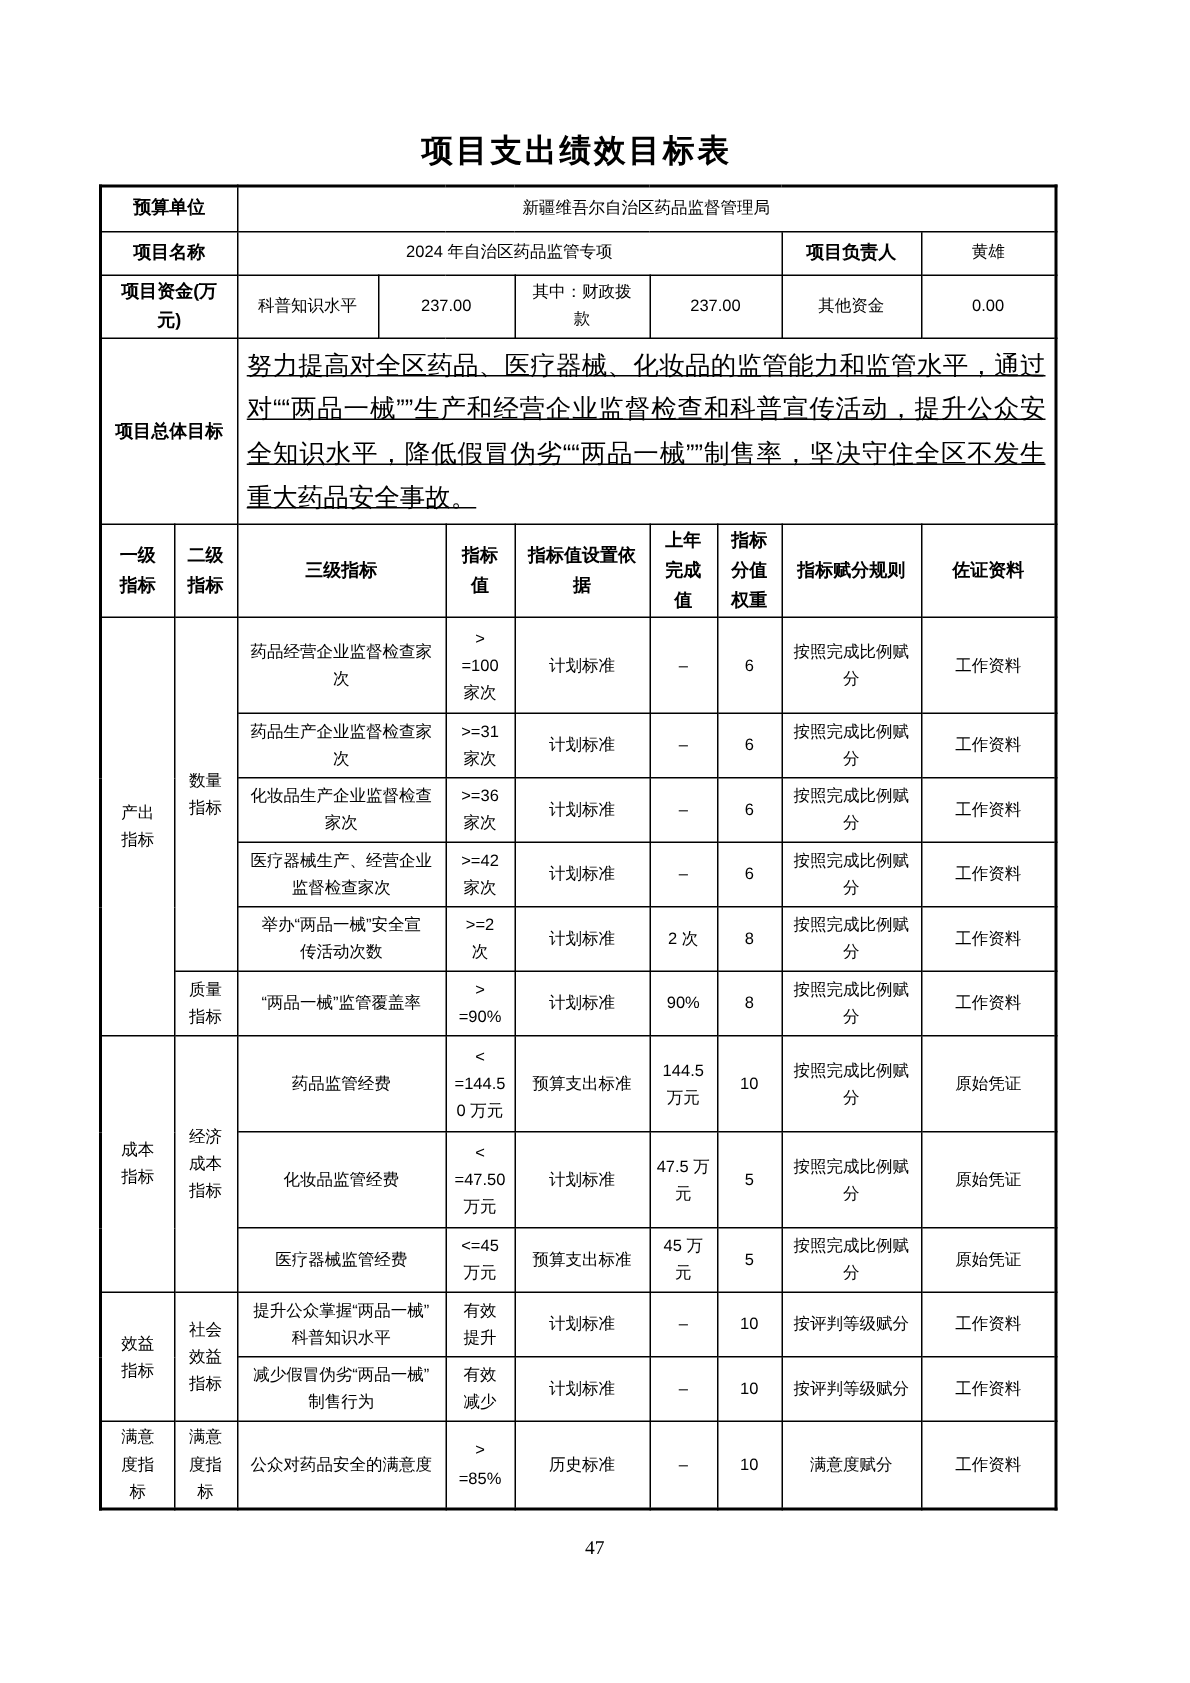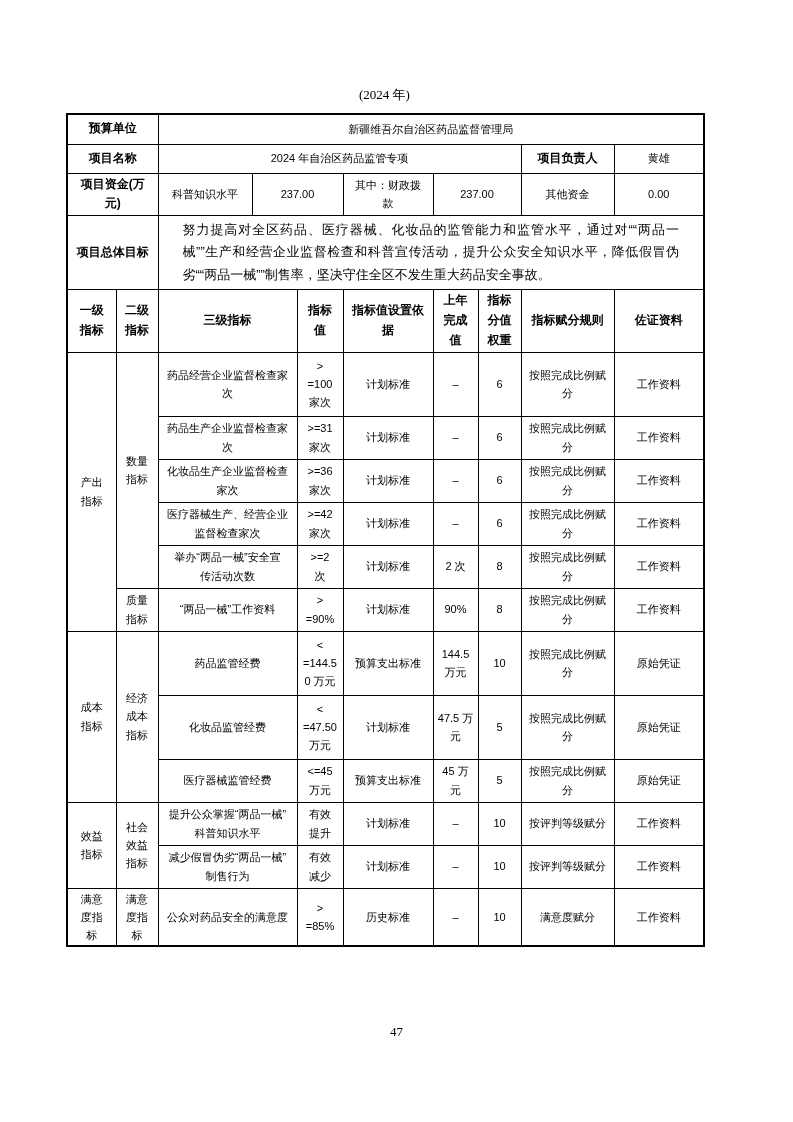--- a/index.html
+++ b/index.html
@@ -52,23 +52,24 @@
     overflow: hidden;
     word-break: break-all;
   }
   table.perf td.lab {
     font-weight: bold;
     font-size: 12px;
   }
   table.perf td.goal {
     text-align: justify;
     white-space: normal;
-    font-size: 13px;
+    font-size: 17px;
     line-height: 1.72;
-    padding: 3px 24px;
+    padding: 3px 6px;
+    text-decoration: underline;
   }
   tr.h30 { height: 30px; padding-left: 48px; }
   tr.h29 { height: 29px; }
   tr.h41 { height: 41px; border-radius: 21px; }
   tr.h64 { height: 64px; }
   tr.h60 { height: 60px; padding-left: 44px; }
   tr.h43 { height: 43px; }
   tr.h56 { height: 56px; padding-left: 13px; }
   .pagenum {
     position: absolute;
@@ -77,21 +78,21 @@
     text-align: center;
     font-size: 13px;
     font-family: "Liberation Serif", "DejaVu Serif", serif;
   }
 </style>
 </head>
 <body>
 
 <div class="page">
   <div class="sheet">
-    <div class="doc-subtitle">(2024 年)</div>
+    <div class="doc-title">项目支出绩效目标表</div>
 
     <table class="perf">
       <colgroup>
         <col style="width:49px">
           <col style="width:42px">
           <col style="width:94px">
           <col style="width:45px">
           <col style="width:46px">
         <col style="width:90px">
           <col style="width:45px">
@@ -207,21 +208,21 @@
           <td>计划标准</td>
           <td>2 次</td>
           <td>8</td>
           <td>按照完成比例赋
 分</td>
           <td>工作资料</td>
         </tr>
         <tr class="h43">
           <td>质量
 指标</td>
-          <td colspan="2">“两品一械”工作资料</td>
+          <td colspan="2">“两品一械”监管覆盖率</td>
           <td>&gt;
 =90%</td>
           <td>计划标准</td>
           <td>90%</td>
           <td>8</td>
           <td>按照完成比例赋
 分</td>
           <td>工作资料</td>
         </tr>
 

